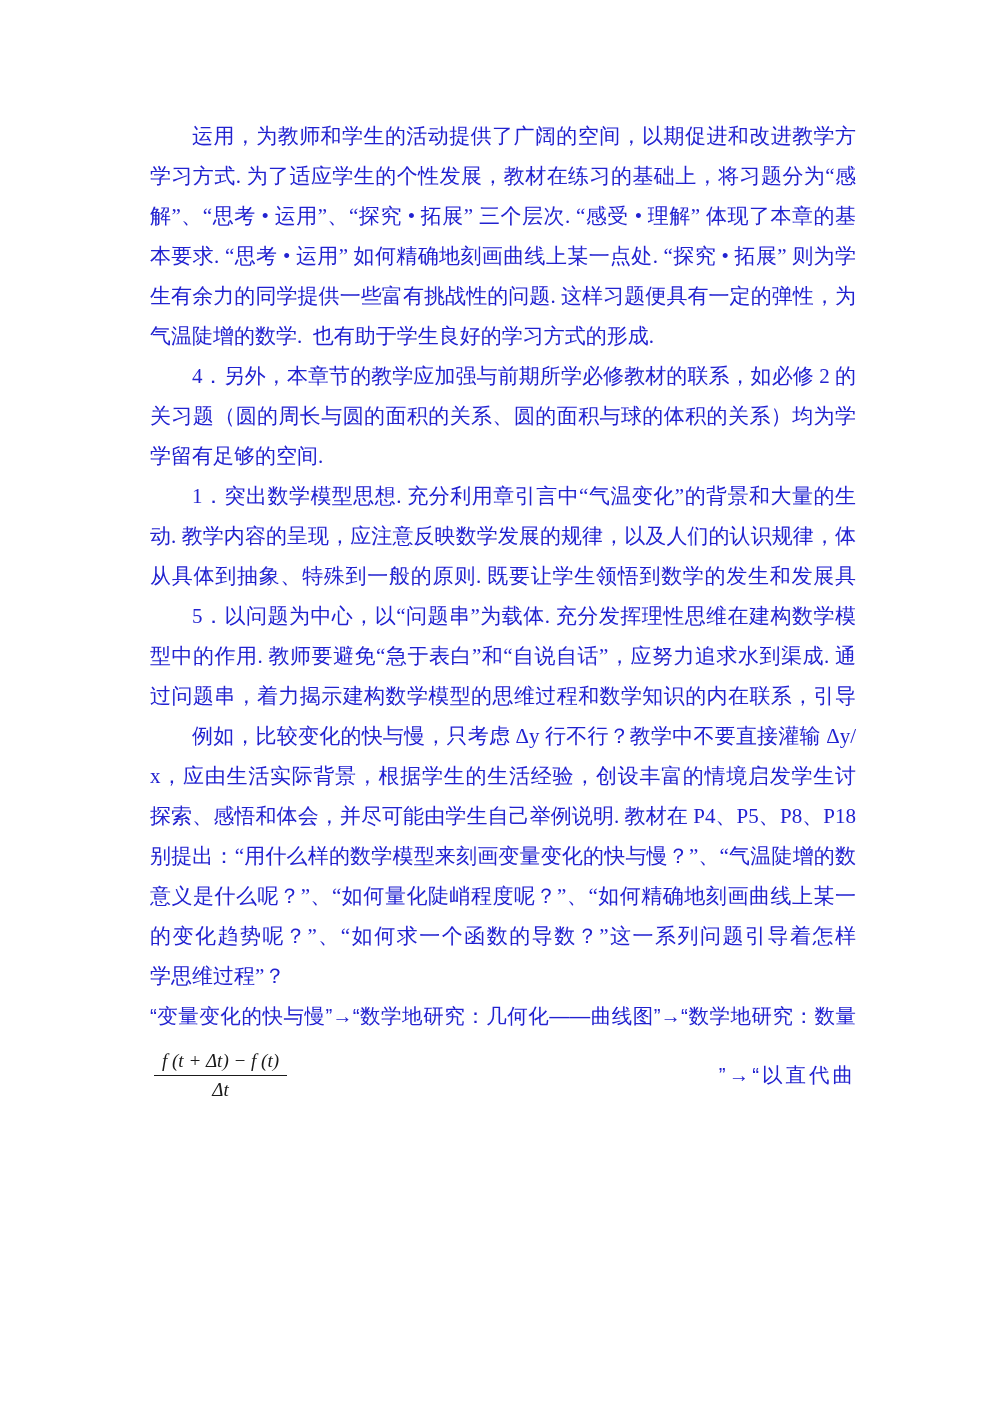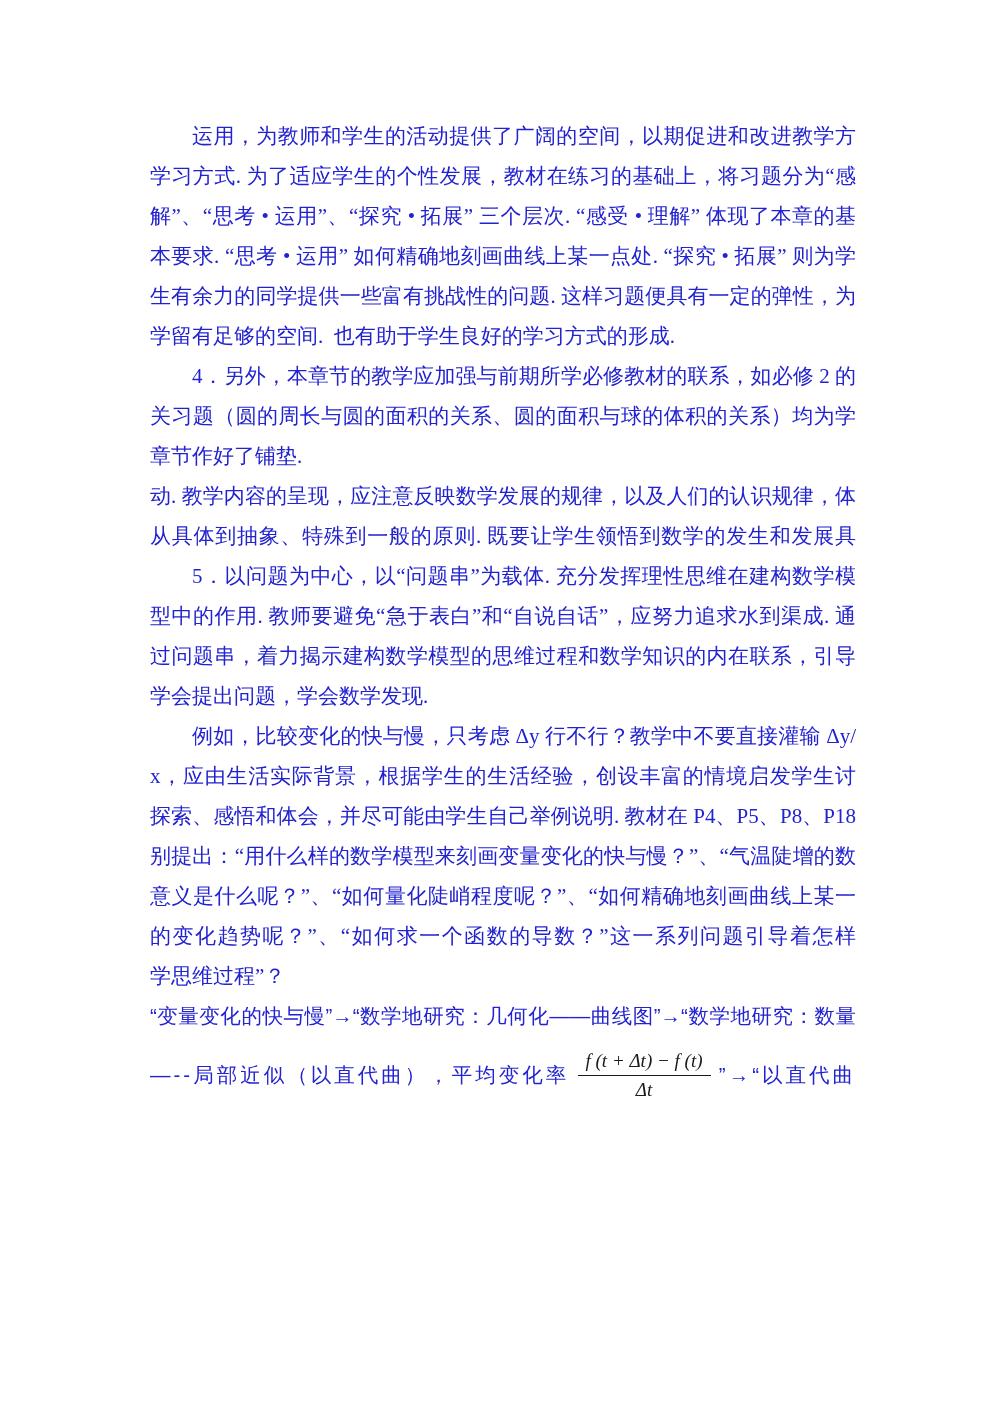--- a/index.html
+++ b/index.html
@@ -73,51 +73,50 @@
 <body style="background: rgb(255, 255, 255);">
 
 <div class="page">
   <div class="text-block">
       <div class="para body">
         <div class="line fill indent">运用，为教师和学生的活动提供了广阔的空间，以期促进和改进教学方式和</div>
         <div class="line fill">学习方式. 为了适应学生的个性发展，教材在练习的基础上，将习题分为“感受 •理</div>
         <div class="line fill">解”、“思考 • 运用”、“探究 • 拓展” 三个层次. “感受 • 理解” 体现了本章的基</div>
         <div class="line fill">本要求. “思考 • 运用” 如何精确地刻画曲线上某一点处. “探究 • 拓展” 则为学</div>
         <div class="line fill">生有余力的同学提供一些富有挑战性的问题. 这样习题便具有一定的弹性，为教</div>
-        <div class="line">学留有足够的空间.  也有助于学生良好的学习方式的形成.</div>
+        <div class="line">气温陡增的数学.  也有助于学生良好的学习方式的形成.</div>
       </div>
       <div class="para body">
         <div class="line fill indent">4．另外，本章节的教学应加强与前期所学必修教材的联系，如必修 2 的相</div>
         <div class="line fill">关习题（圆的周长与圆的面积的关系、圆的面积与球的体积的关系）均为学习本</div>
-        <div class="line">章节作好了铺垫.</div>
+        <div class="line">学留有足够的空间.</div>
       </div>
       <div class="para body">
+        <div class="line fill indent">1．突出数学模型思想. 充分利用章引言中“气温变化”的背景和大量的生</div>
         <div class="line fill">动. 教学内容的呈现，应注意反映数学发展的规律，以及人们的认识规律，体现</div>
         <div class="line fill">从具体到抽象、特殊到一般的原则. 既要让学生领悟到数学的发生和发展具有“一</div>
       </div>
       <div class="para body">
         <div class="line fill indent">5．以问题为中心，以“问题串”为载体. 充分发挥理性思维在建构数学模</div>
         <div class="line fill">型中的作用. 教师要避免“急于表白”和“自说自话”，应努力追求水到渠成. 通</div>
         <div class="line fill">过问题串，着力揭示建构数学模型的思维过程和数学知识的内在联系，引导学生</div>
-        <div class="line">学会提出问题，学会数学发现.</div>
       </div>
       <div class="para body">
         <div class="line fill indent">例如，比较变化的快与慢，只考虑 Δy 行不行？教学中不要直接灌输 Δy/Δ</div>
         <div class="line fill">x，应由生活实际背景，根据学生的生活经验，创设丰富的情境启发学生讨论、</div>
         <div class="line fill">探索、感悟和体会，并尽可能由学生自己举例说明. 教材在 P4、P5、P8、P18 分</div>
         <div class="line fill">别提出：“用什么样的数学模型来刻画变量变化的快与慢？”、“气温陡增的数学</div>
         <div class="line fill">意义是什么呢？”、“如何量化陡峭程度呢？”、“如何精确地刻画曲线上某一点处</div>
         <div class="line fill">的变化趋势呢？”、“如何求一个函数的导数？”这一系列问题引导着怎样的“数</div>
         <div class="line">学思维过程”？</div>
       </div>
       <div class="para flow">
         <div class="line fill">“变量变化的快与慢”→“数学地研究：几何化——曲线图”→“数学地研究：数量化</div>
       </div>
       <div class="para flow-formula formula-line">
-        <span class="flow-text">—--局部近似（以直代曲），平均变化率</span>
         <span class="frac">
           <span class="num">f (t + Δt) − f (t)</span>
           <span class="den">Δt</span>
         </span>
         <span class="flow-text">”→“以直代曲</span>
       </div>
     </div>
 </div>
 
 </body></html>

